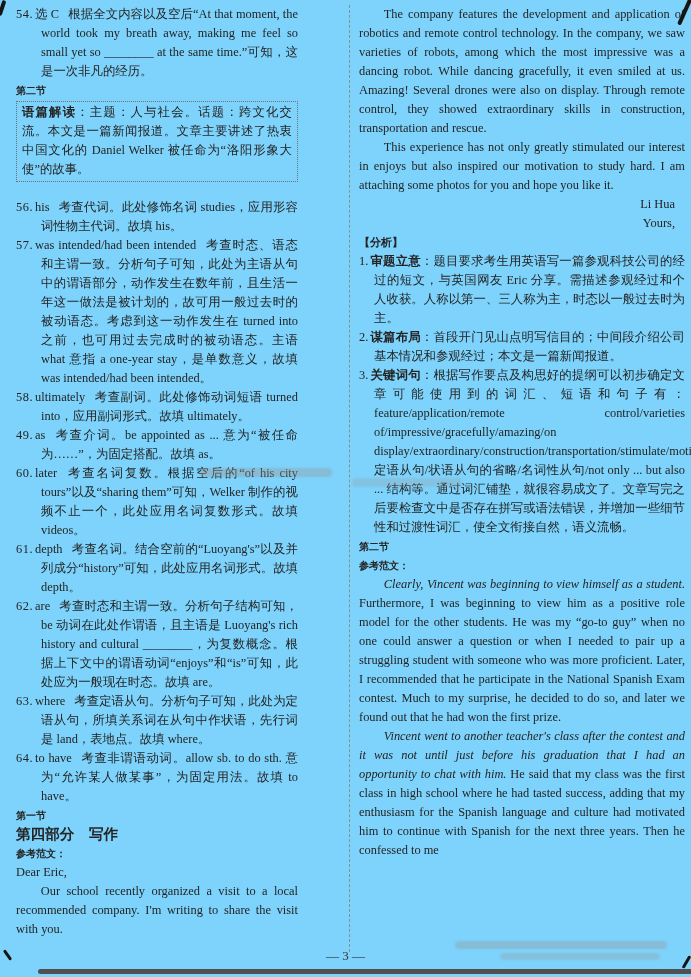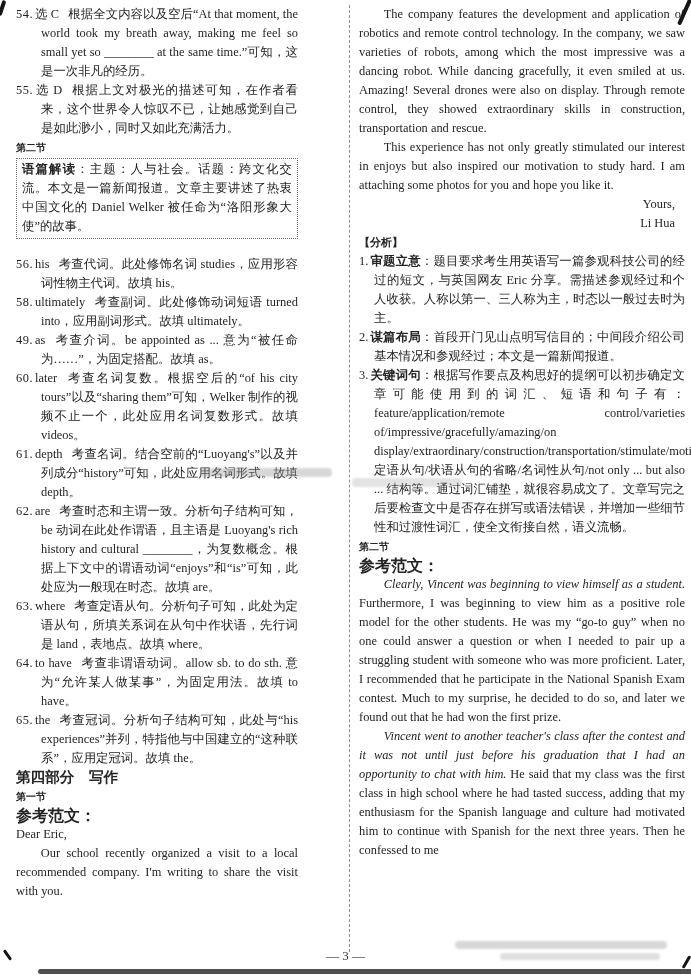--- a/index.html
+++ b/index.html
@@ -1,20 +1,20 @@
 <!DOCTYPE html>
 <html><head>
 <meta charset="utf-8">
 <style>
   html,body{margin:0;padding:0;background:#e9e8e4;}
   .page{
     position:relative;
     width:691px;height:977px;
     margin:0 auto;
-    background:#ffffff;
+    background:#7dd3fc;
     overflow:hidden;
     font-family:"Liberation Serif","DejaVu Serif",serif;
     color:#242424;
   }
   .columns{
     display:flex;
     padding:5px 6px 0 16px;
     box-sizing:border-box;
   }
   .col{
@@ -37,21 +37,21 @@
   }
   .col p{margin:0;}
   .item{padding-left:25px;text-indent:-25px;}
   .item .num{letter-spacing:.5px;}
   .item .ans{margin:0 9px 0 2px;}
   .analysis-item{padding-left:15px;text-indent:-15px;}
   .analysis-item .num{margin-right:2px;}
   .hei{font-family:"Liberation Sans","DejaVu Sans",sans-serif;font-weight:bold;}
   .sec-h{font-size:10px;margin:1px 0;}
   .part-h{font-size:14.6px;margin:2px 0 1px;}
-  .model-h{font-size:16px;margin:1px 0;}
+  .model-h{font-size:10px;margin:1px 0;}
   .analysis-h{font-size:11px;margin:2px 0 1px;}
   .summary-box{
     border:1px dotted #6f6f6f;
     padding:1px 5px 2px 5px;
     margin:1px 0 16px 0;
   }
   .indent{text-indent:2em;}
   .signoff{text-align:right;padding-right:10px;}
   .essay-lead{font-style:italic;}
   .footer{
@@ -86,60 +86,59 @@
 </head>
 <body>
 
 <div class="page">
   <div class="columns">
 
     <div class="col col-left">
 
       <p class="item"><span class="num">54.</span><span class="ans">选 C</span><span>根据全文内容以及空后“At that moment, the world took my breath away, making me feel so small yet so ________ at the same time.”可知，这是一次非凡的经历。</span></p>
 
-      <p class="item"><span class="num">55.</span><span class="ans">选 D</span><span>根据上文对极光的描述可知，在作者看来，这个世界令人惊叹不已，让她感觉到自己是如此渺小，同时又如此充满活力。</span></p>
 
       <p class="hei sec-h">第二节</p>
 
       <div class="summary-box">
         <span class="hei">语篇解读</span><span>：主题：人与社会。话题：跨文化交流。本文是一篇新闻报道。文章主要讲述了热衷中国文化的 Daniel Welker 被任命为“洛阳形象大使”的故事。</span>
       </div>
 
       <p class="item"><span class="num">56.</span><span class="ans">his</span><span>考查代词。此处修饰名词 studies，应用形容词性物主代词。故填 his。</span></p>
 
+      <p class="item"><span class="num">57.</span><span class="ans">was intended/had been intended</span><span>考查时态、语态和主谓一致。分析句子可知，此处为主语从句中的谓语部分，动作发生在数年前，且生活一年这一做法是被计划的，故可用一般过去时的被动语态。考虑到这一动作发生在 turned into 之前，也可用过去完成时的被动语态。主语 what 意指 a one-year stay，是单数意义，故填 was intended/had been intended。</span></p>
 
       <p class="item"><span class="num">58.</span><span class="ans">ultimately</span><span>考查副词。此处修饰动词短语 turned into，应用副词形式。故填 ultimately。</span></p>
 
       <p class="item"><span class="num">49.</span><span class="ans">as</span><span>考查介词。be appointed as ... 意为“被任命为……”，为固定搭配。故填 as。</span></p>
 
       <p class="item"><span class="num">60.</span><span class="ans">later</span><span>考查名词复数。根据空后的“of his city tours”以及“sharing them”可知，Welker 制作的视频不止一个，此处应用名词复数形式。故填 videos。</span></p>
 
       <p class="item"><span class="num">61.</span><span class="ans">depth</span><span>考查名词。结合空前的“Luoyang's”以及并列成分“history”可知，此处应用名词形式。故填 depth。</span></p>
 
       <p class="item"><span class="num">62.</span><span class="ans">are</span><span>考查时态和主谓一致。分析句子结构可知，be 动词在此处作谓语，且主语是 Luoyang's rich history and cultural ________，为复数概念。根据上下文中的谓语动词“enjoys”和“is”可知，此处应为一般现在时态。故填 are。</span></p>
 
       <p class="item"><span class="num">63.</span><span class="ans">where</span><span>考查定语从句。分析句子可知，此处为定语从句，所填关系词在从句中作状语，先行词是 land，表地点。故填 where。</span></p>
 
       <p class="item"><span class="num">64.</span><span class="ans">to have</span><span>考查非谓语动词。allow sb. to do sth. 意为“允许某人做某事”，为固定用法。故填 to have。</span></p>
 
-      <p class="item"><span class="num">65.</span><span class="ans">the</span><span>考查冠词。分析句子结构可知，此处与“his experiences”并列，特指他与中国建立的“这种联系”，应用定冠词。故填 the。</span></p>
 
+      <p class="hei sec-h">第一节</p>
       <p class="hei part-h">第四部分　写作</p>
-      <p class="hei sec-h">第一节</p>
       <p class="hei model-h">参考范文：</p>
 
       <p>Dear Eric,</p>
       <p class="indent">Our school recently organized a visit to a local recommended company. I'm writing to share the visit with you.</p>
     </div>
 
     <div class="col col-right">
       <p class="indent">The company features the development and application of robotics and remote control technology. In the company, we saw varieties of robots, among which the most impressive was a dancing robot. While dancing gracefully, it even smiled at us. Amazing! Several drones were also on display. Through remote control, they showed extraordinary skills in construction, transportation and rescue.</p>
       <p class="indent">This experience has not only greatly stimulated our interest in enjoys but also inspired our motivation to study hard. I am attaching some photos for you and hope you like it.</p>
+      <p class="signoff">Li Hua</p>
       <p class="signoff">Yours,</p>
-      <p class="signoff">Li Hua</p>
 
       <p class="hei analysis-h">【分析】</p>
 
       <p class="analysis-item"><span class="num">1.</span><span class="hei">审题立意</span><span>：题目要求考生用英语写一篇参观科技公司的经过的短文，与英国网友 Eric 分享。需描述参观经过和个人收获。人称以第一、三人称为主，时态以一般过去时为主。</span></p>
 
       <p class="analysis-item"><span class="num">2.</span><span class="hei">谋篇布局</span><span>：首段开门见山点明写信目的；中间段介绍公司基本情况和参观经过；本文是一篇新闻报道。</span></p>
 
       <p class="analysis-item"><span class="num">3.</span><span class="hei">关键词句</span><span>：根据写作要点及构思好的提纲可以初步确定文章可能使用到的词汇、短语和句子有：feature/application/remote control/varieties of/impressive/gracefully/amazing/on display/extraordinary/construction/transportation/stimulate/motivation/定语从句/状语从句的省略/名词性从句/not only ... but also ... 结构等。通过词汇铺垫，就很容易成文了。文章写完之后要检查文中是否存在拼写或语法错误，并增加一些细节性和过渡性词汇，使全文衔接自然，语义流畅。</span></p>
 
       <p class="hei sec-h">第二节</p>

